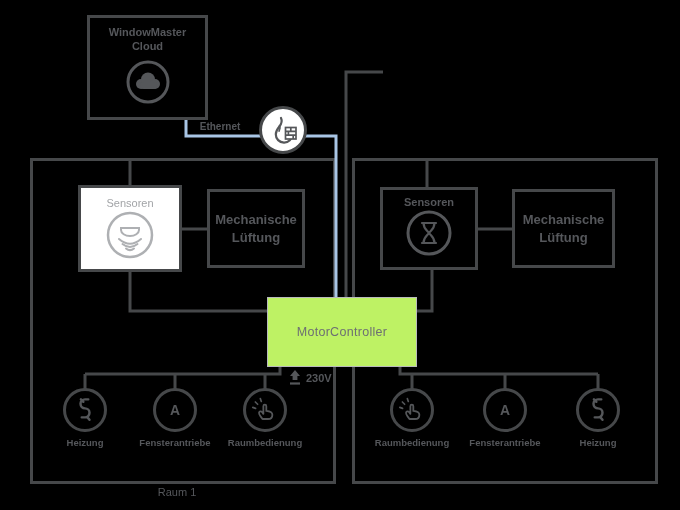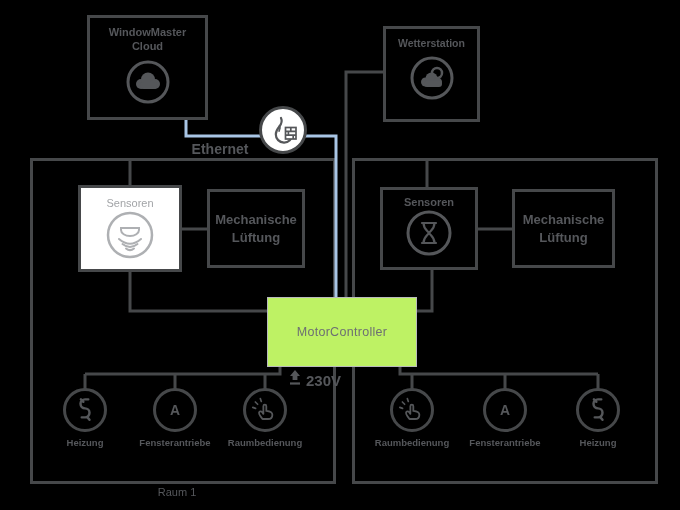--- a/index.html
+++ b/index.html
@@ -8,28 +8,28 @@
   .wires{position:absolute;left:0;top:0;z-index:2;}
   .room{position:absolute;border:3px solid #46484a;z-index:1;}
   .node{position:absolute;z-index:3;box-sizing:border-box;}
   .darkbox{border:3px solid #46484a;display:flex;flex-direction:column;align-items:center;}
   .boxtitle{color:#55575b;font-weight:bold;font-size:11px;line-height:1.25;text-align:center;margin-top:8px;}
   .whitebox{background:#ffffff;border:3px solid #46484a;display:flex;flex-direction:column;align-items:center;}
   .ventbox{border:3px solid #46484a;display:flex;align-items:center;justify-content:center;}
   .venttext{color:#55575b;font-weight:bold;font-size:13px;line-height:1.35;text-align:center;}
   .fwcircle{background:#ffffff;border:3px solid #46484a;border-radius:50%;
             display:flex;align-items:center;justify-content:center;}
-  .netlabel{position:absolute;z-index:3;color:#55575b;font-weight:bold;font-size:14px;text-align:center;margin-top:20px;}
+  .netlabel{position:absolute;z-index:3;color:#55575b;font-weight:bold;font-size:10px;text-align:center;}
   .ctrl{background:#bef264;border:1.5px solid #b9babc;display:flex;align-items:center;justify-content:center;}
   .ctrltext{color:#6d6f73;font-size:12.5px;letter-spacing:.3px;}
   .dev{position:absolute;z-index:3;width:44px;height:44px;border:3.5px solid #46484a;border-radius:50%;
        box-sizing:border-box;display:flex;align-items:center;justify-content:center;}
   .devlabel{position:absolute;z-index:3;width:90px;color:#55575b;font-weight:bold;font-size:9.5px;text-align:center;}
   .roomlabel{position:absolute;z-index:3;width:70px;color:#55575b;font-weight:normal;font-size:11px;text-align:center;}
-  .powerlabel{position:absolute;z-index:3;color:#55575b;font-weight:bold;font-size:15px;}
+  .powerlabel{position:absolute;z-index:3;color:#55575b;font-weight:bold;font-size:11px;}
   .sensTitleLight{color:#a2a4a7;font-size:11px;margin-top:9px;}
   .sensTitleDark{color:#55575b;font-weight:bold;font-size:11px;margin-top:9px;}
 </style>
 </head>
 <body>
 
 <div class="stage">
 
   <svg class="wires" width="680" height="510">
     <g stroke="#46484a" stroke-width="3" fill="none">
@@ -55,33 +55,20 @@
       <circle cx="26" cy="26" r="20" stroke="#55575a" stroke-width="3" fill="none"></circle>
       <g fill="#55575a">
         <circle cx="19" cy="28" r="5"></circle>
           <circle cx="26" cy="23.5" r="7"></circle>
           <circle cx="33" cy="28" r="5"></circle>
         <rect x="18" y="26" width="17" height="7" rx="3.5"></rect>
       </g>
     </svg>
   </div>
 
-  <div class="node darkbox" style="left:383px;top:26px;width:97px;height:96px;">
-    <div class="boxtitle" style="font-size:10.5px">Wetterstation</div>
-    <svg width="52" height="52" viewBox="0 0 52 52" style="margin-top:2px">
-      <circle cx="26" cy="26" r="20" stroke="#55575a" stroke-width="3" fill="none"></circle>
-      <circle cx="31" cy="21" r="5" stroke="#55575a" stroke-width="2.5" fill="none"></circle>
-      <g fill="#55575a">
-        <circle cx="19.5" cy="30" r="4.5"></circle>
-          <circle cx="25.5" cy="26.5" r="6"></circle>
-          <circle cx="31.5" cy="30" r="4.5"></circle>
-        <rect x="18" y="28.5" width="18" height="6.5" rx="3"></rect>
-      </g>
-    </svg>
-  </div>
 
   <div class="node fwcircle" style="left:259px;top:106px;width:48px;height:48px;">
     <svg width="34" height="34" viewBox="0 0 34 34">
       <path d="M15 5 c1.8 3.8 .3 6.2 -1.8 8.8 c-2 2.5 -3.4 4.6 -3.4 7.4 a8.3 8.3 0 0 0 16.6 .3" stroke="#55575a" stroke-width="2.2" fill="none" stroke-linecap="round"></path>
       <path d="M13.5 13 c.9 1.8 .6 3.4 -.4 5" stroke="#55575a" stroke-width="1.8" fill="none" stroke-linecap="round"></path>
       <g stroke="#55575a" stroke-width="1.7" fill="#ffffff">
         <rect x="19.5" y="14.5" width="10.5" height="11.5"></rect>
         <path d="M19.5 18.3 h10.5 M19.5 22.1 h10.5 M24.8 14.5 v3.8 M22.4 18.3 v3.8 M27.2 22.1 v3.9" fill="none"></path>
       </g>
     </svg>

